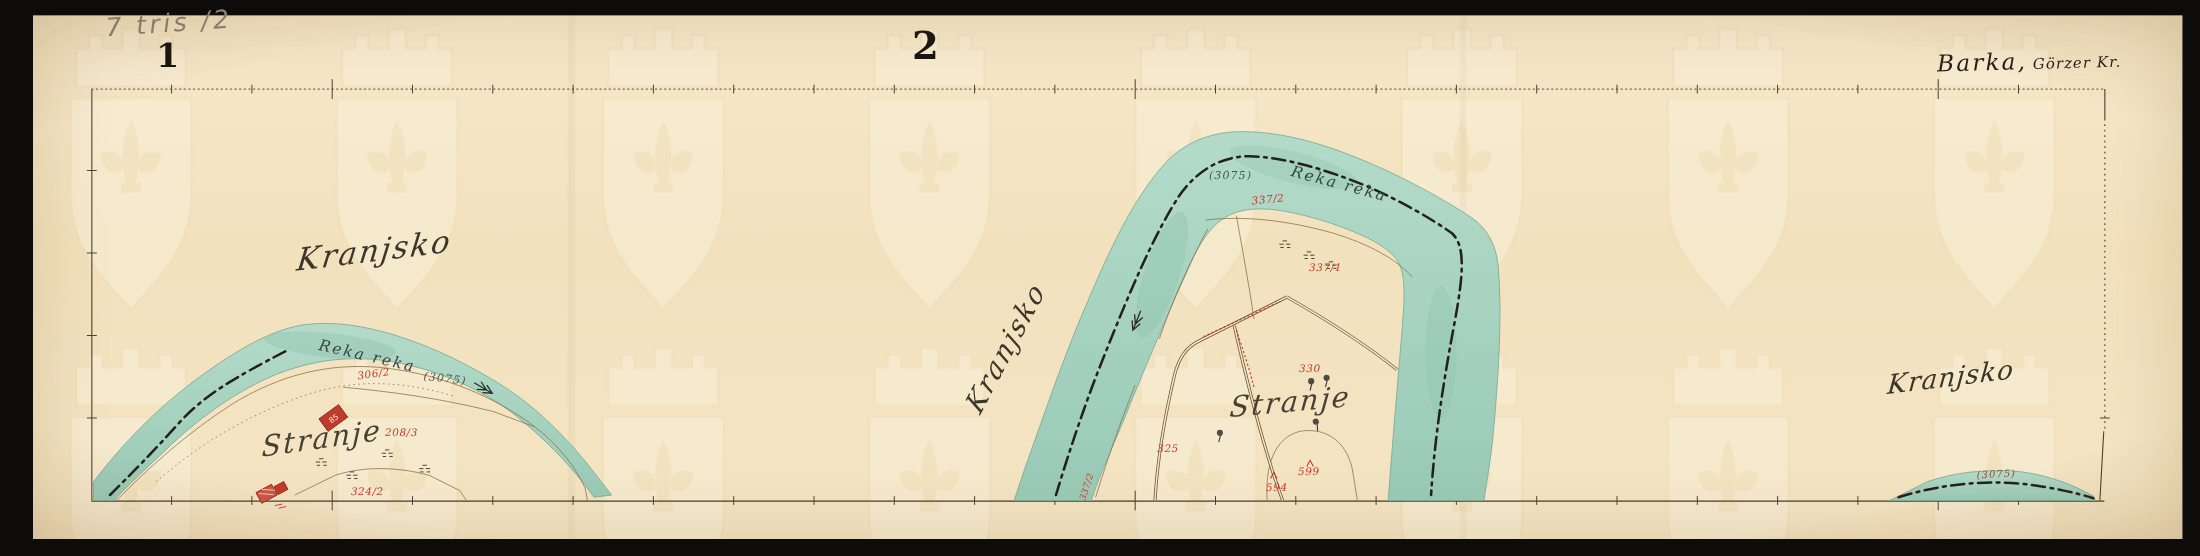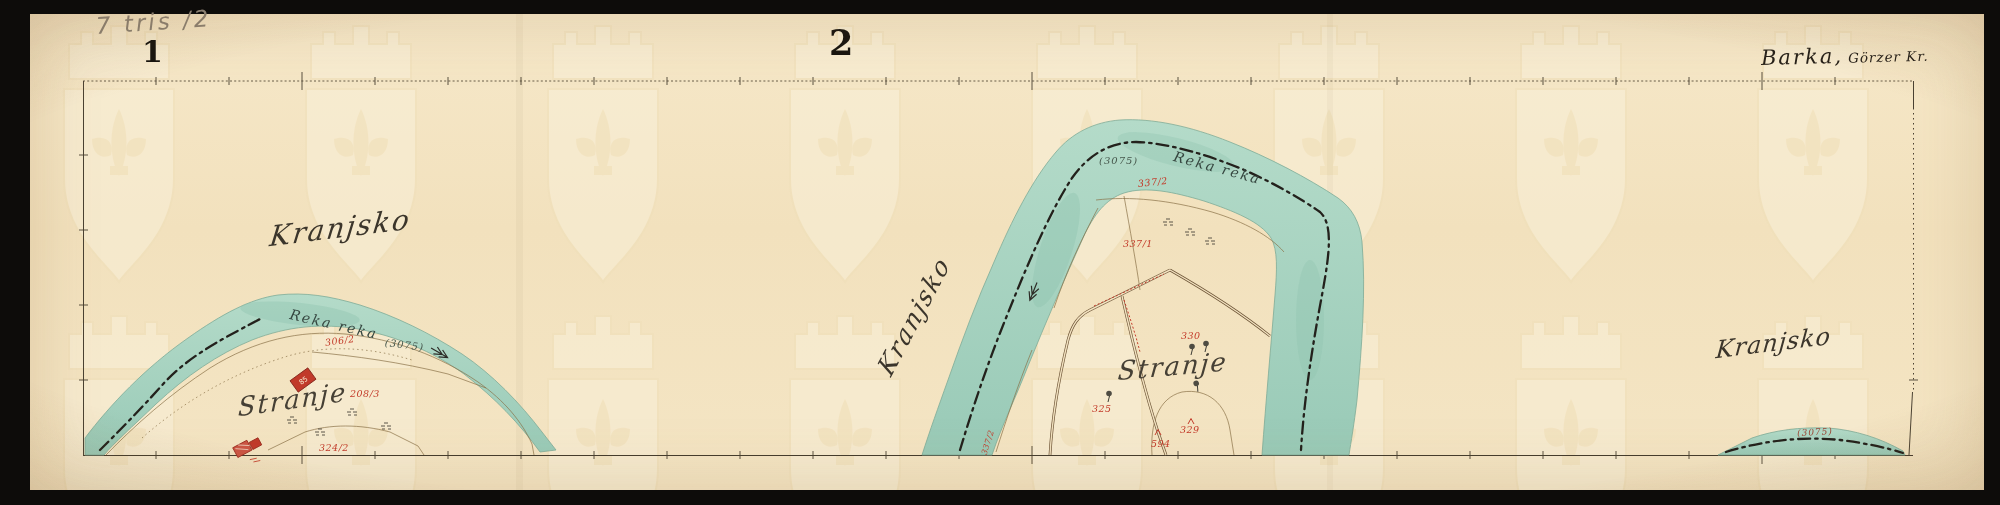--- a/index.html
+++ b/index.html
@@ -280,22 +280,22 @@
   <div class="lbl script riverlbl" style="left:1174px;top:148px;transform:rotate(15deg)">Reka reka</div>
 
   <div class="lbl script elev" style="left:385px;top:337px;transform:rotate(7deg)">(3075)</div>
   <div class="lbl script elev" style="left:1099px;top:155px">(3075)</div>
   <div class="lbl script elev elev-red" style="left:1797px;top:428px;font-size:9px;transform:rotate(-3deg)">(3075)</div>
 
   <div class="lbl parcel" style="left:325px;top:337px;transform:rotate(-8deg)">306/2</div>
   <div class="lbl parcel" style="left:350px;top:388px">208/3</div>
   <div class="lbl parcel" style="left:319px;top:442px">324/2</div>
   <div class="lbl parcel" style="left:1138px;top:178px;transform:rotate(-6deg)">337/2</div>
-  <div class="lbl parcel" style="left:1123px;top:238px">337/1</div>
+  <div class="lbl parcel" style="left:1190px;top:238px">337/1</div>
   <div class="lbl parcel" style="left:1181px;top:330px">330</div>
-  <div class="lbl parcel" style="left:1092px;top:403px">325</div>
+  <div class="lbl parcel" style="left:1052px;top:403px">325</div>
   <div class="lbl parcel" style="left:1151px;top:438px">594</div>
-  <div class="lbl parcel" style="left:1180px;top:424px">329</div>
+  <div class="lbl parcel" style="left:1180px;top:424px">599</div>
   <div class="lbl parcel" style="left:984px;top:450px;font-size:8px;transform:rotate(-72deg)">337/2</div>
 </div>
 
 <div class="vignette"></div>
 </div>
 
 </body></html>

